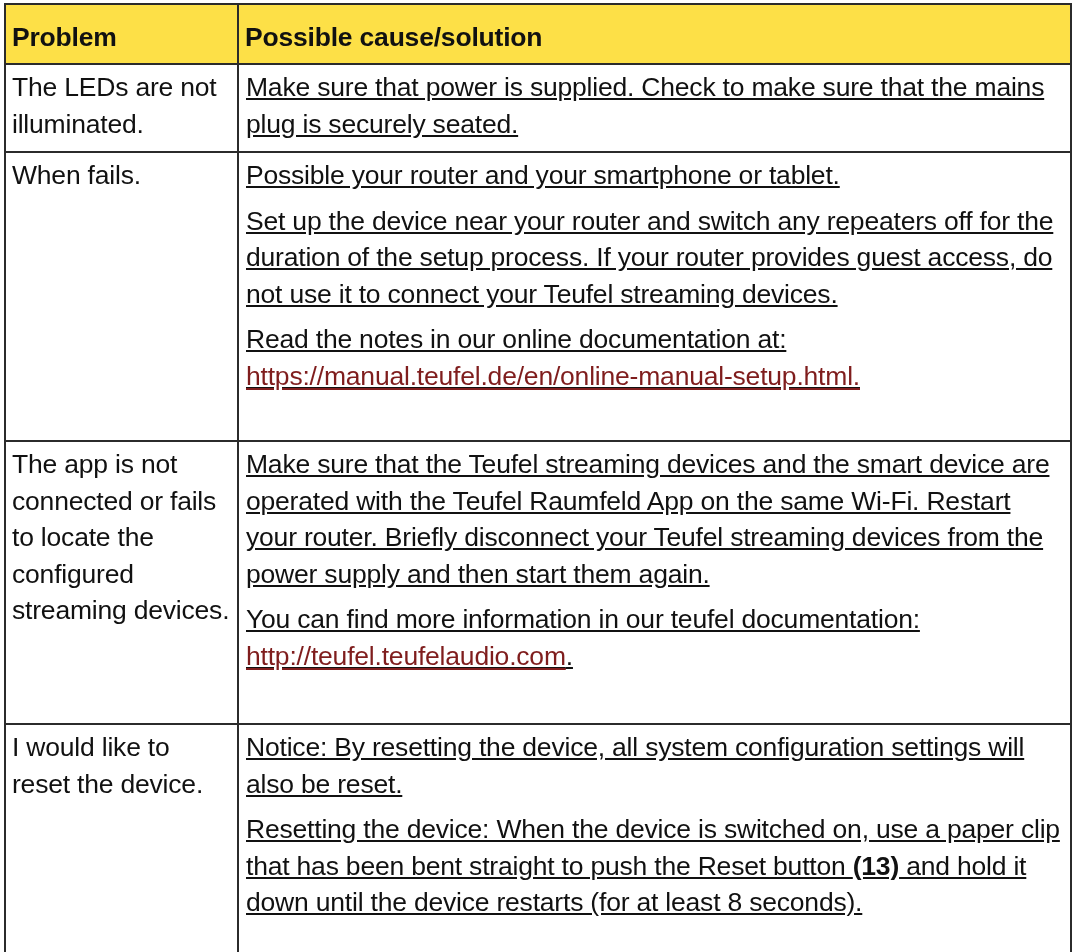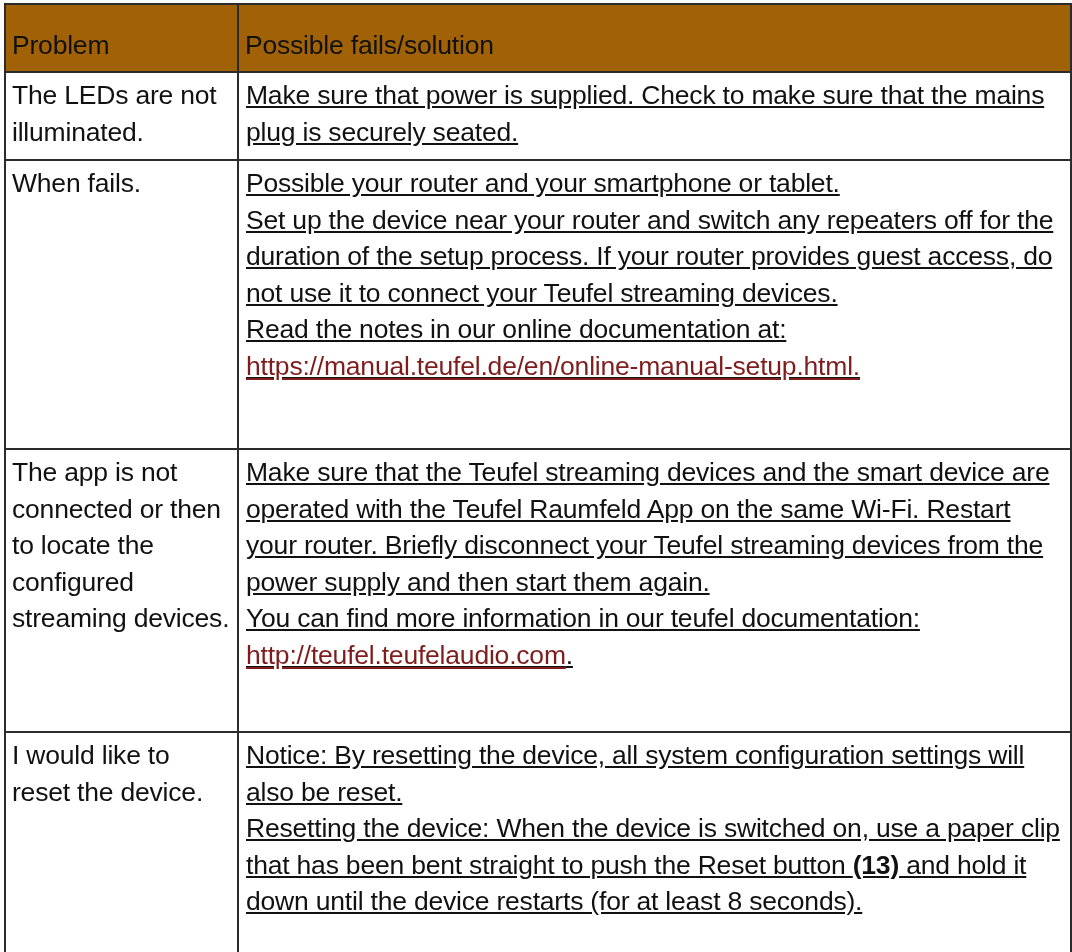--- a/index.html
+++ b/index.html
@@ -28,63 +28,63 @@
     }
     .tbl col.c1 { width: 233px; }
     .tbl col.c2 { width: 833px; }
     .tbl th, .tbl td {
       border: 2px solid #2b2b2b;
       vertical-align: top;
       text-align: left;
       padding: 0 6px 0 6px;
     }
     .tbl th {
-      background: #a16207;
-      font-weight: normal;
+      background: #fde047;
+      font-weight: bold;
       height: 46px;
-      padding-top: 20px;
+      padding-top: 12px;
       padding-bottom: 0;
       line-height: 40px;
     }
     .tbl td {
       padding-top: 4px;
       padding-bottom: 6px;
     }
     .tbl td.sol {
       padding-left: 7px;
     }
     .tbl td.prob {
       padding-left: 6px;
     }
     .row1 td { height: 76px; }
     .row2 td { height: 277px; }
     .row3 td { height: 271px; }
     .row4 td { height: 231px; }
     .para { margin: 0; text-decoration: underline; }
-    .para + .para { }
+    .para + .para { margin-top: 9px; }
     .link {
       color: #7f1d1d;
       text-decoration: underline;
       text-decoration-thickness: 1.5px;
       text-underline-offset: 3px;
     }
     .bold { font-weight: bold; }
   </style>
 </head>
 <body>
 
 <table class="tbl">
   <colgroup>
     <col class="c1">
     <col class="c2">
   </colgroup>
   <thead>
     <tr>
       <th>Problem</th>
-      <th>Possible fails/solution</th>
+      <th>Possible cause/solution</th>
     </tr>
   </thead>
   <tbody>
     <tr class="row1">
       <td class="prob">The LEDs are not illuminated.</td>
       <td class="sol">
         <p class="para">Make sure that power is supplied. Check to make sure that the mains plug is securely seated.</p>
       </td>
     </tr>
     <tr class="row2">
@@ -92,21 +92,21 @@
       <td class="sol">
         <p class="para">Possible your router and your smartphone or tablet.</p>
         <p class="para">Set up the device near your router and switch any repeaters off for the duration of the setup process. If your router provides guest access, do not use it to connect your Teufel streaming devices.</p>
         <p class="para">
           <span>Read the notes in our online documentation at:</span><br>
           <a class="link">https://manual.teufel.de/en/online-manual-setup.html.</a>
         </p>
       </td>
     </tr>
     <tr class="row3">
-      <td class="prob">The app is not connected or then to locate the configured streaming devices.</td>
+      <td class="prob">The app is not connected or fails to locate the configured streaming devices.</td>
       <td class="sol">
         <p class="para">Make sure that the Teufel streaming devices and the smart device are operated with the Teufel Raumfeld App on the same Wi-Fi. Restart your router. Briefly disconnect your Teufel streaming devices from the power supply and then start them again.</p>
         <p class="para">
           <span>You can find more information in our teufel documentation:</span><br>
           <a class="link">http://teufel.teufelaudio.com</a><span>.</span>
         </p>
       </td>
     </tr>
     <tr class="row4">
       <td class="prob">I would like to reset the device.</td>

